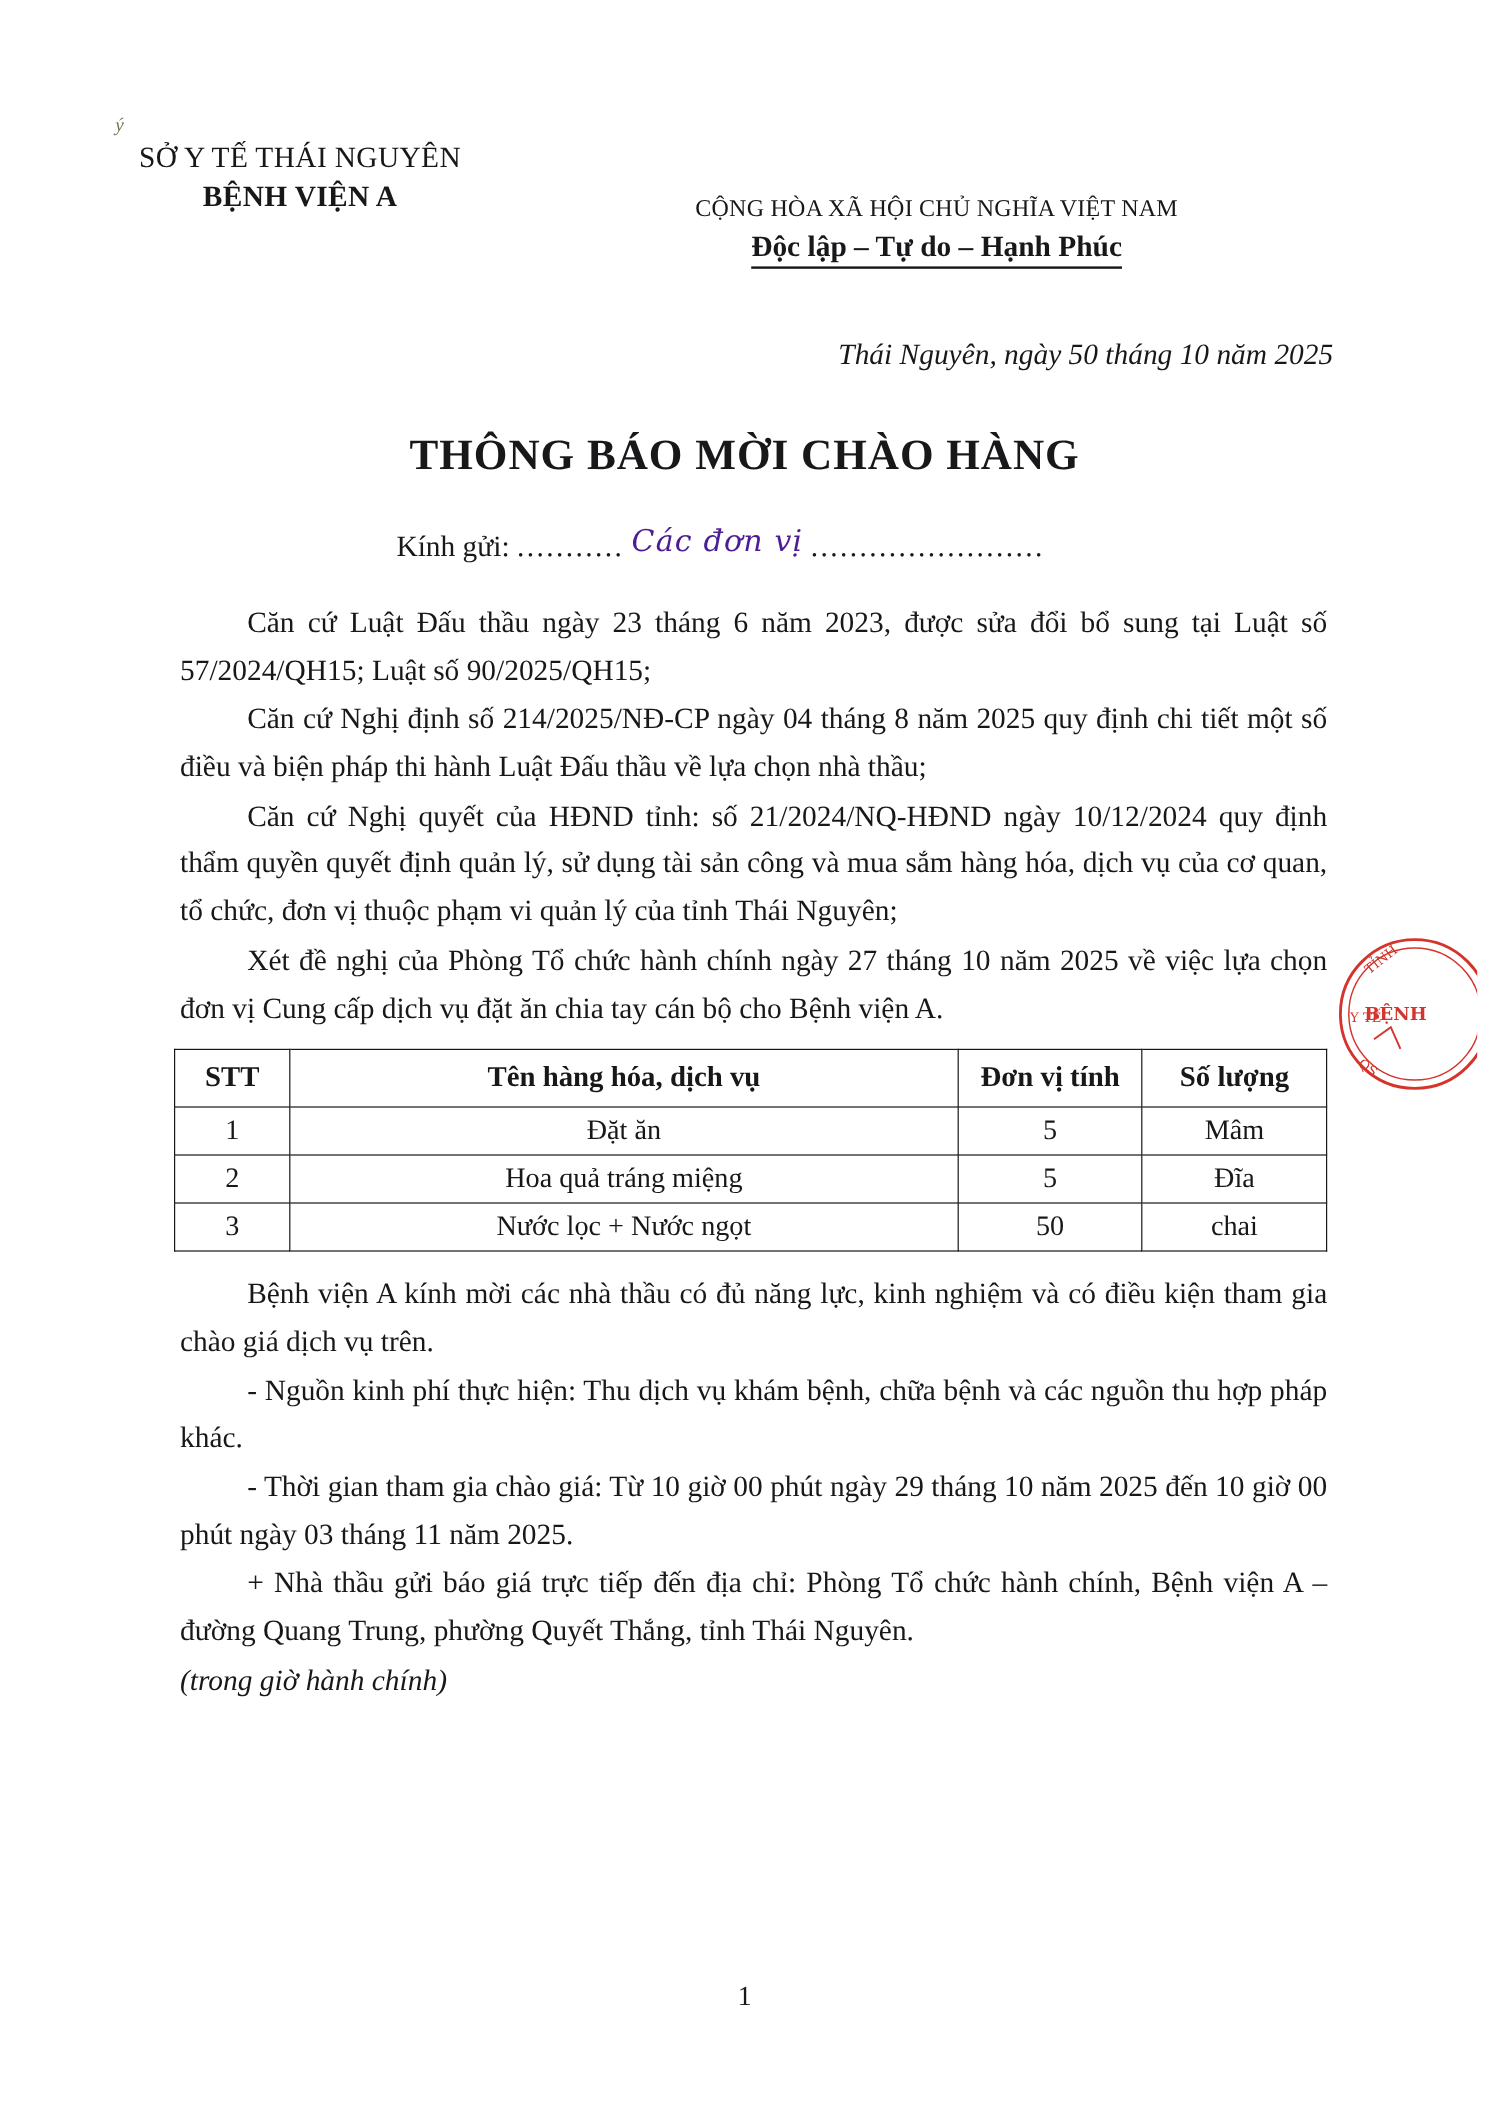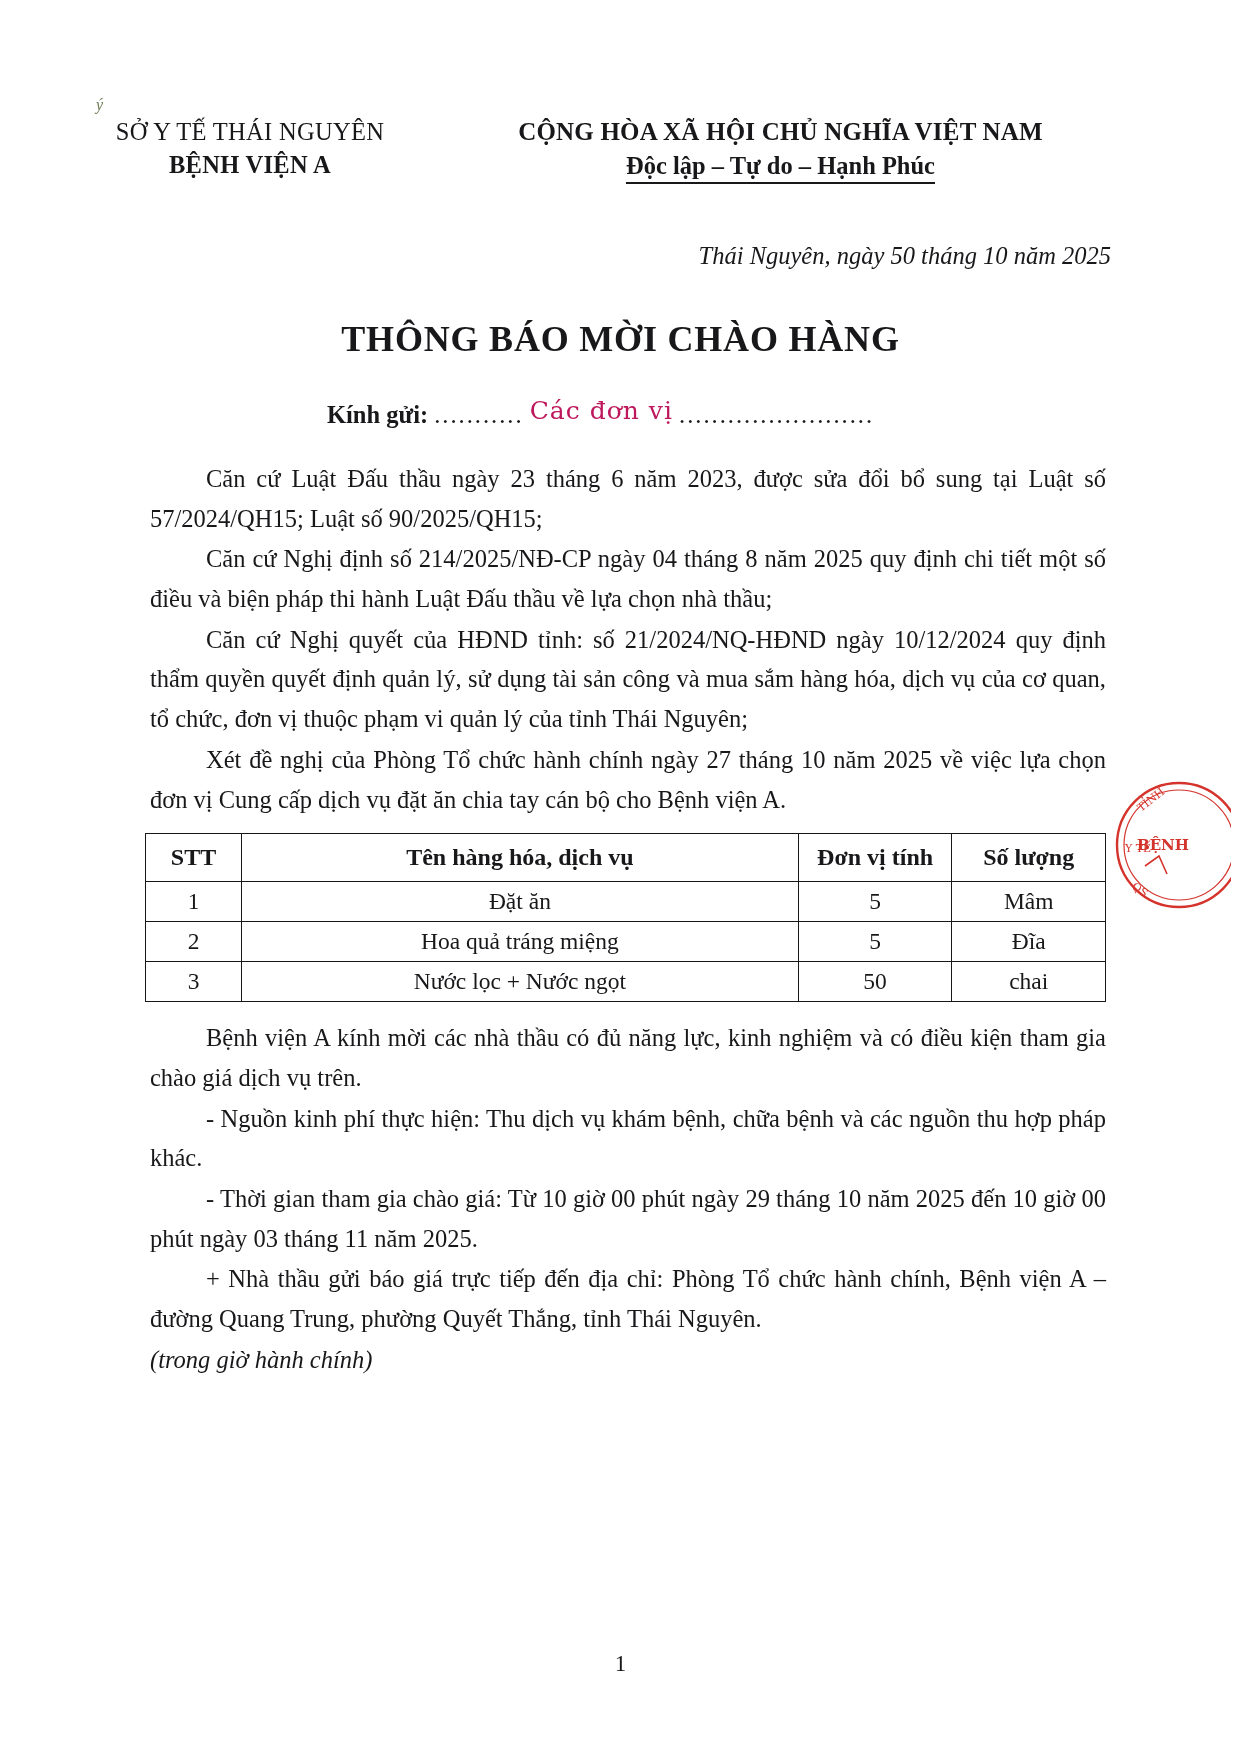--- a/index.html
+++ b/index.html
@@ -43,24 +43,25 @@
     letter-spacing: 0.3px;
     white-space: nowrap;
   }
   .org-line2 {
     font-size: 24.5px;
     font-weight: bold;
     margin-top: 5px;
     letter-spacing: 0.3px;
   }
   .nation-line1 {
-    font-size: 25px;
-    font-weight: bold;
+    font-size: 20px;
+    font-weight: normal;
     letter-spacing: 0.2px;
     white-space: nowrap;
+    margin-top: 45px;
   }
   .nation-line2 {
     font-size: 24.5px;
     font-weight: bold;
     margin-top: 6px;
     display: inline-block;
     border-bottom: 2px solid #18181b;
     padding-bottom: 2px;
   }
 
@@ -83,26 +84,27 @@
   }
 
   
   .recipient {
     margin-top: 40px;
     text-align: center;
     font-size: 24.5px;
     padding-right: 40px;
     position: relative;
   }
-  .recipient b { font-weight: bold; text-align: right; }
+  .recipient b { font-weight: normal; text-align: right; }
   .dots-left { letter-spacing: 2px; }
   .dots-right { letter-spacing: 2px; }
   .handwrite {
     font-family: "DejaVu Serif", serif;
-    color: #be185d;
+    font-style: italic;
+    color: #4c1d95;
     font-size: 25px;
     position: relative;
     top: -4px;
     letter-spacing: 1px;
   }
 
   
   .body-text {
     margin-top: 30px;
     padding: 0 135px 0 150px;

